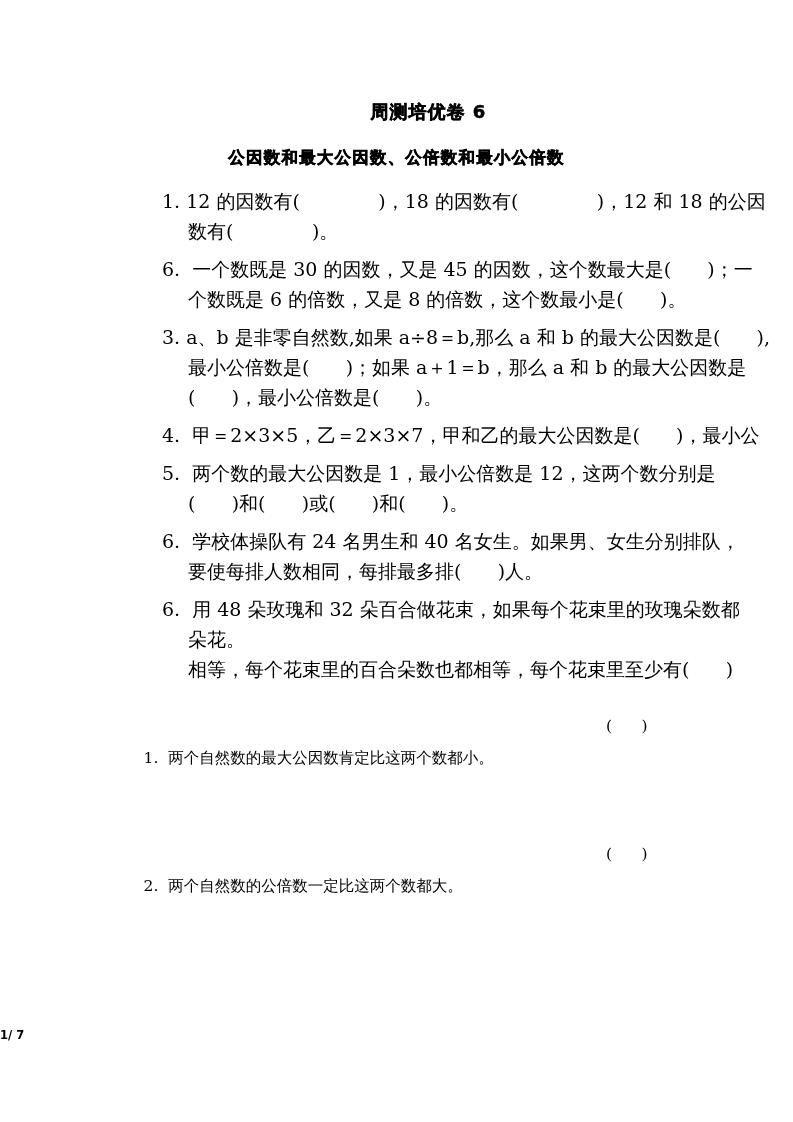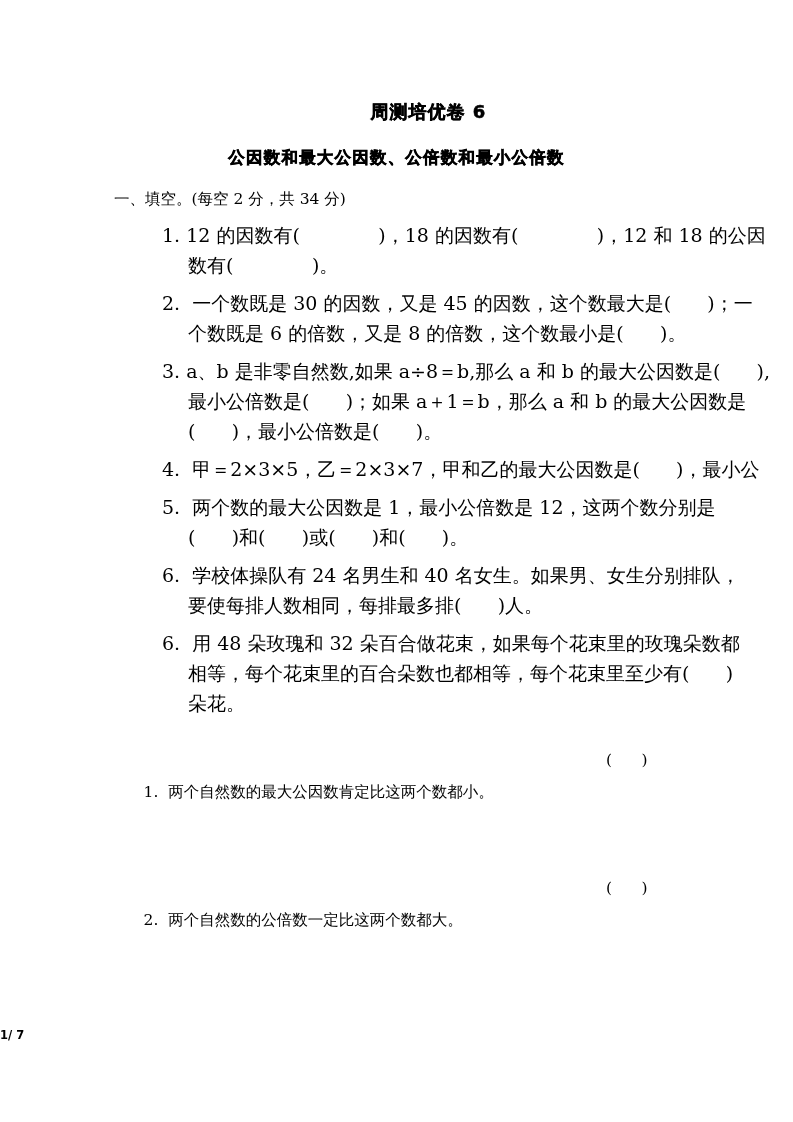--- a/index.html
+++ b/index.html
@@ -110,29 +110,28 @@
 </head>
 <body>
 
 <div class="page">
 
   <div class="doc-title">周测培优卷 6</div>
   <div class="doc-subtitle">公因数和最大公因数、公倍数和最小公倍数</div>
 
   <div class="content">
 
-    <div class="section-head">一、填空。(每空 2 分，共 34 分)</div>
 
     <div class="q">
       <div class="q-line">1. 12 的因数有(             )，18 的因数有(             )，12 和 18 的公因</div>
       <div class="q-line indent">数有(             )。</div>
     </div>
 
     <div class="q">
-      <div class="q-line">2.  一个数既是 30 的因数，又是 45 的因数，这个数最大是(      )；一</div>
+      <div class="q-line">6.  一个数既是 30 的因数，又是 45 的因数，这个数最大是(      )；一</div>
       <div class="q-line indent">个数既是 6 的倍数，又是 8 的倍数，这个数最小是(      )。</div>
     </div>
 
     <div class="q">
       <div class="q-line">3. a、b 是非零自然数,如果 a÷8＝b,那么 a 和 b 的最大公因数是(      ),</div>
       <div class="q-line indent">最小公倍数是(      )；如果 a＋1＝b，那么 a 和 b 的最大公因数是</div>
       <div class="q-line indent">(      )，最小公倍数是(      )。</div>
     </div>
 
     <div class="q">
@@ -144,22 +143,22 @@
       <div class="q-line indent">(      )和(      )或(      )和(      )。</div>
     </div>
 
     <div class="q">
       <div class="q-line">6.  学校体操队有 24 名男生和 40 名女生。如果男、女生分别排队，</div>
       <div class="q-line indent">要使每排人数相同，每排最多排(      )人。</div>
     </div>
 
     <div class="q">
       <div class="q-line">6.  用 48 朵玫瑰和 32 朵百合做花束，如果每个花束里的玫瑰朵数都</div>
+      <div class="q-line indent">朵花。</div>
       <div class="q-line indent">相等，每个花束里的百合朵数也都相等，每个花束里至少有(      )</div>
-      <div class="q-line indent">朵花。</div>
     </div>
 
     <div class="gap-before-sec2"></div>
 
 
     <div class="jrow">
       <span>1.  两个自然数的最大公因数肯定比这两个数都小。</span>
       <span class="brk">(      )</span>
     </div>
 

